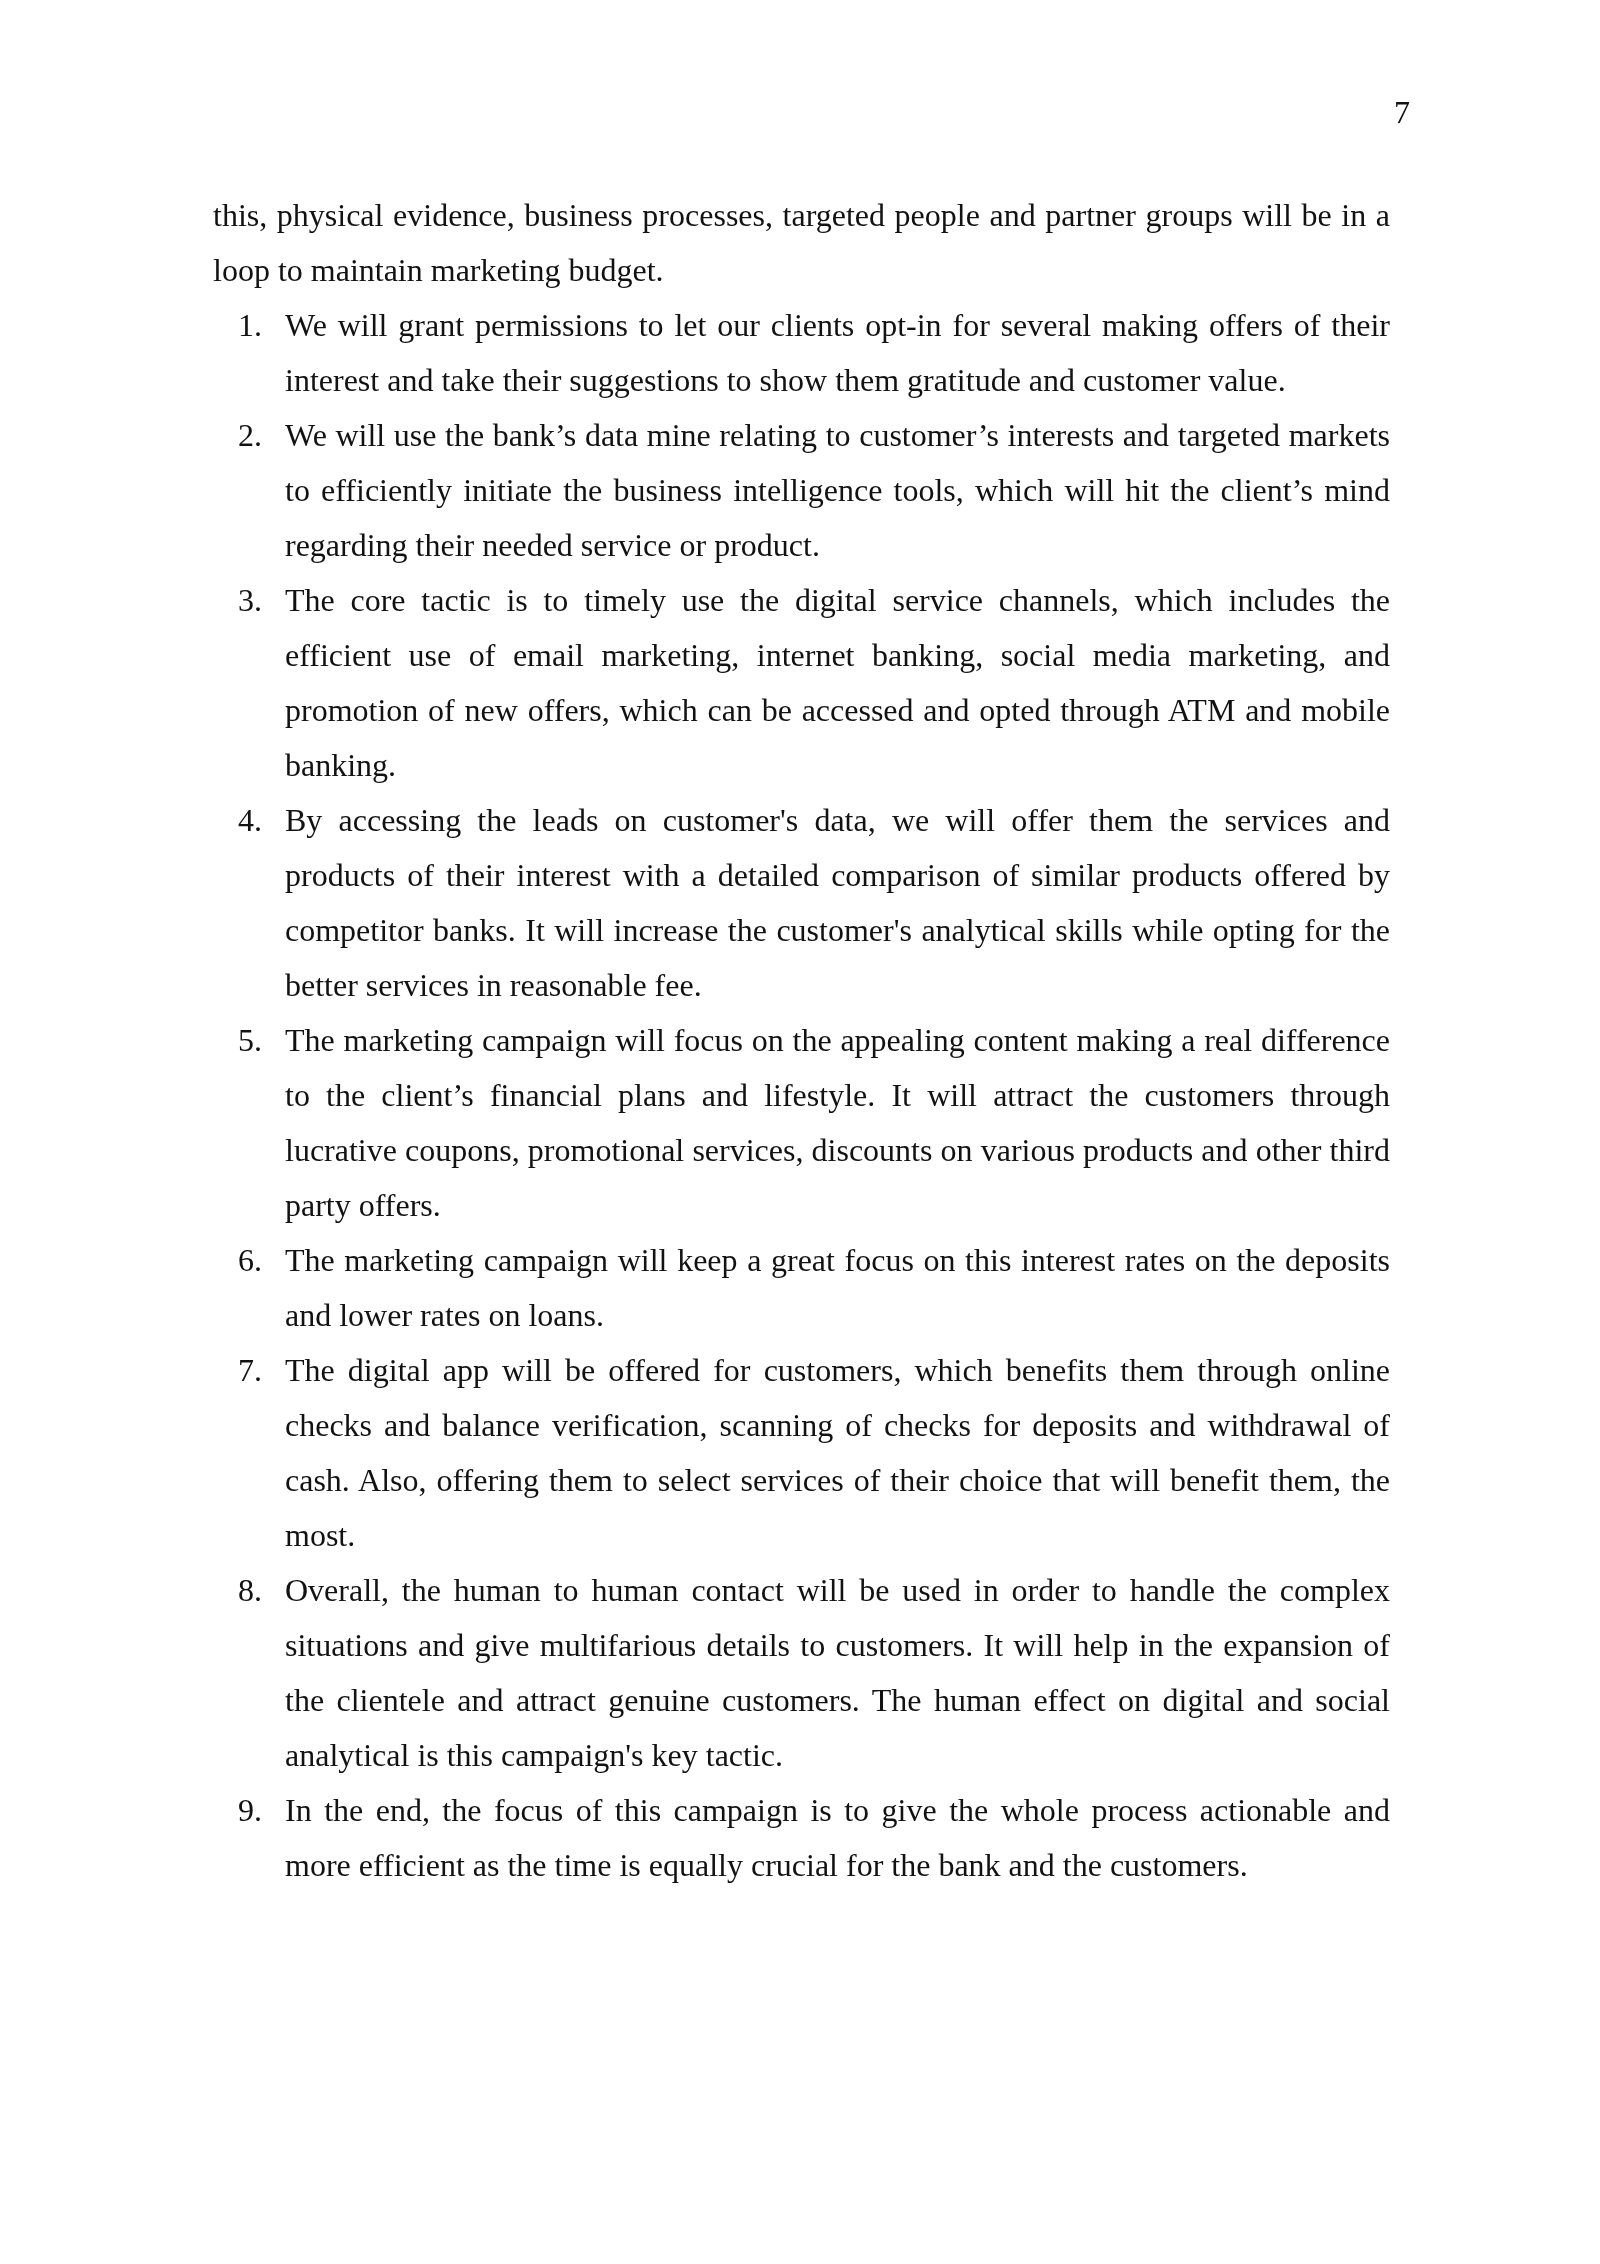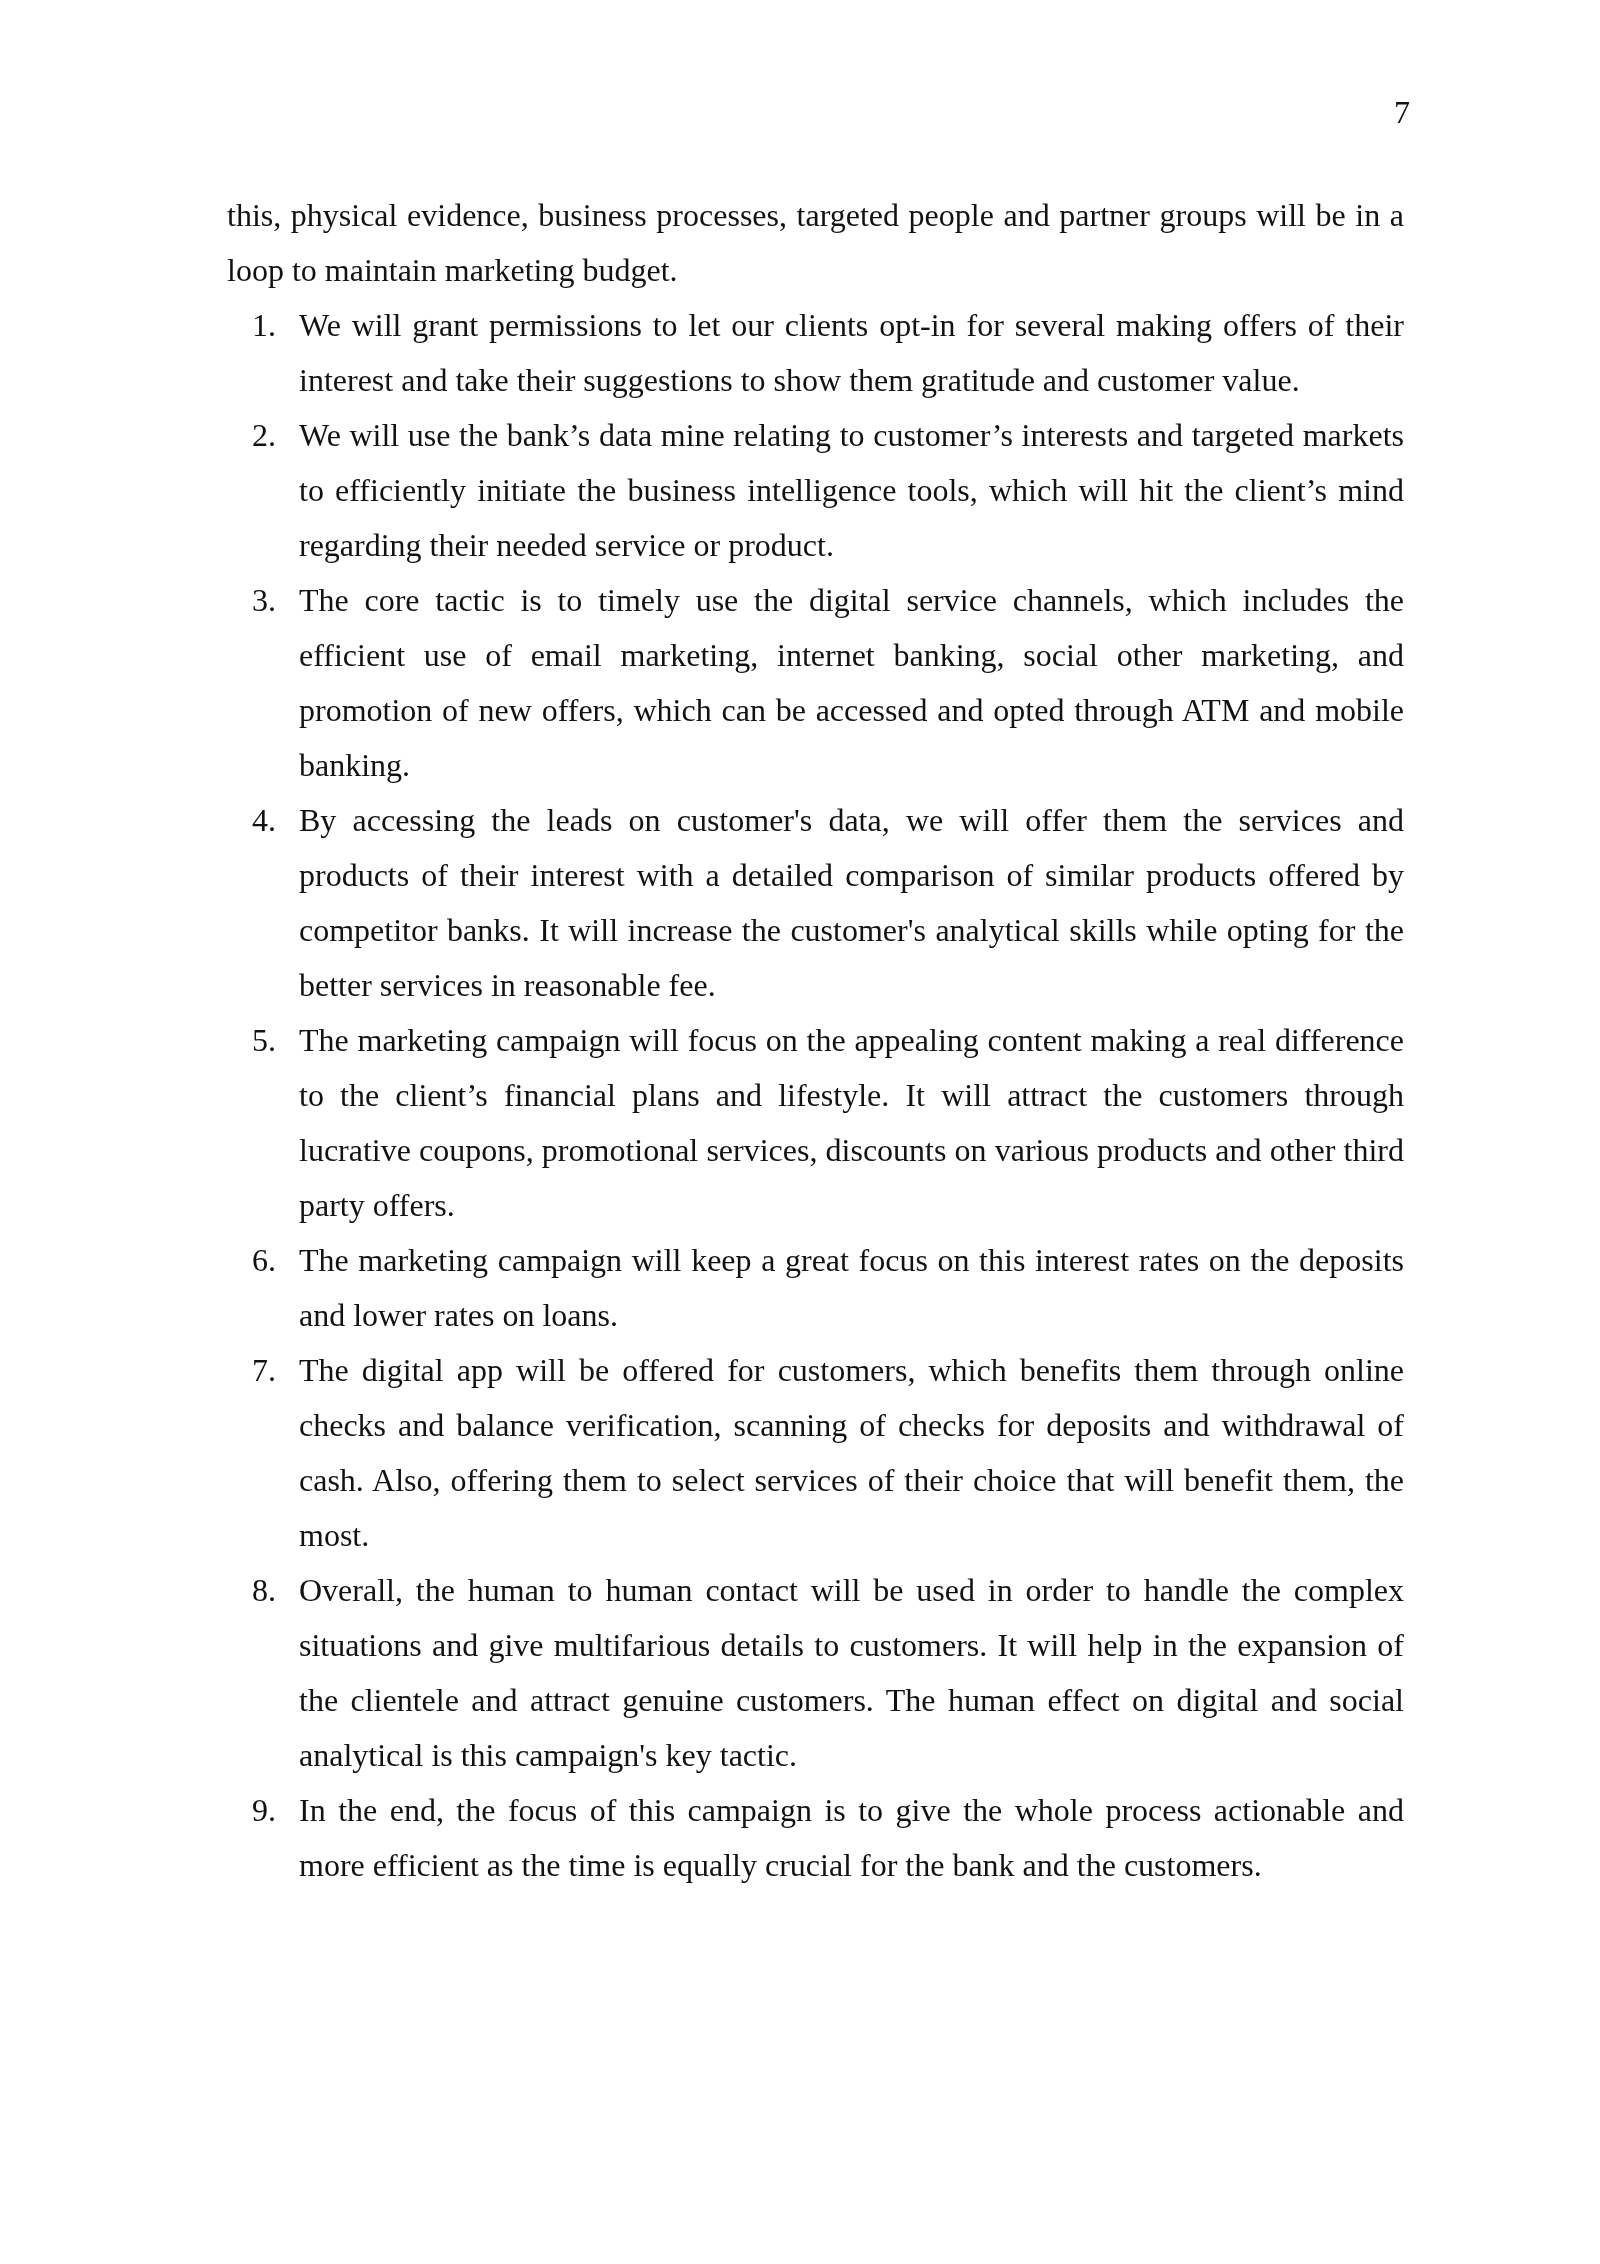--- a/index.html
+++ b/index.html
@@ -23,21 +23,21 @@
   .page-number {
     position: absolute;
     top: 92px;
     right: 190px;
     font-size: 32px;
     line-height: 40px;
     text-align: right;
   }
   .content {
     position: absolute;
-    left: 227px;
+    left: 213px;
     top: 188px;
     width: 1177px;
   }
   .para {
     font-size: 32px;
     line-height: 55px;
     text-align: justify;
     margin: 0;
   }
   .section-heading {
@@ -85,21 +85,21 @@
         <div class="tactic-text">We will grant permissions to let our clients opt-in for several making offers of their interest and take their suggestions to show them gratitude and customer value.</div>
       </div>
 
       <div class="tactic-row">
         <span class="tactic-num">2.</span>
         <div class="tactic-text">We will use the bank’s data mine relating to customer’s interests and targeted markets to efficiently initiate the business intelligence tools, which will hit the client’s mind regarding their needed service or product.</div>
       </div>
 
       <div class="tactic-row">
         <span class="tactic-num">3.</span>
-        <div class="tactic-text">The core tactic is to timely use the digital service channels, which includes the efficient use of email marketing, internet banking, social other marketing, and promotion of new offers, which can be accessed and opted through ATM and mobile banking.</div>
+        <div class="tactic-text">The core tactic is to timely use the digital service channels, which includes the efficient use of email marketing, internet banking, social media marketing, and promotion of new offers, which can be accessed and opted through ATM and mobile banking.</div>
       </div>
 
       <div class="tactic-row">
         <span class="tactic-num">4.</span>
         <div class="tactic-text">By accessing the leads on customer's data, we will offer them the services and products of their interest with a detailed comparison of similar products offered by competitor banks. It will increase the customer's analytical skills while opting for the better services in reasonable fee.</div>
       </div>
 
       <div class="tactic-row">
         <span class="tactic-num">5.</span>
         <div class="tactic-text">The marketing campaign will focus on the appealing content making a real difference to the client’s financial plans and lifestyle. It will attract the customers through lucrative coupons, promotional services, discounts on various products and other third party offers.</div>

